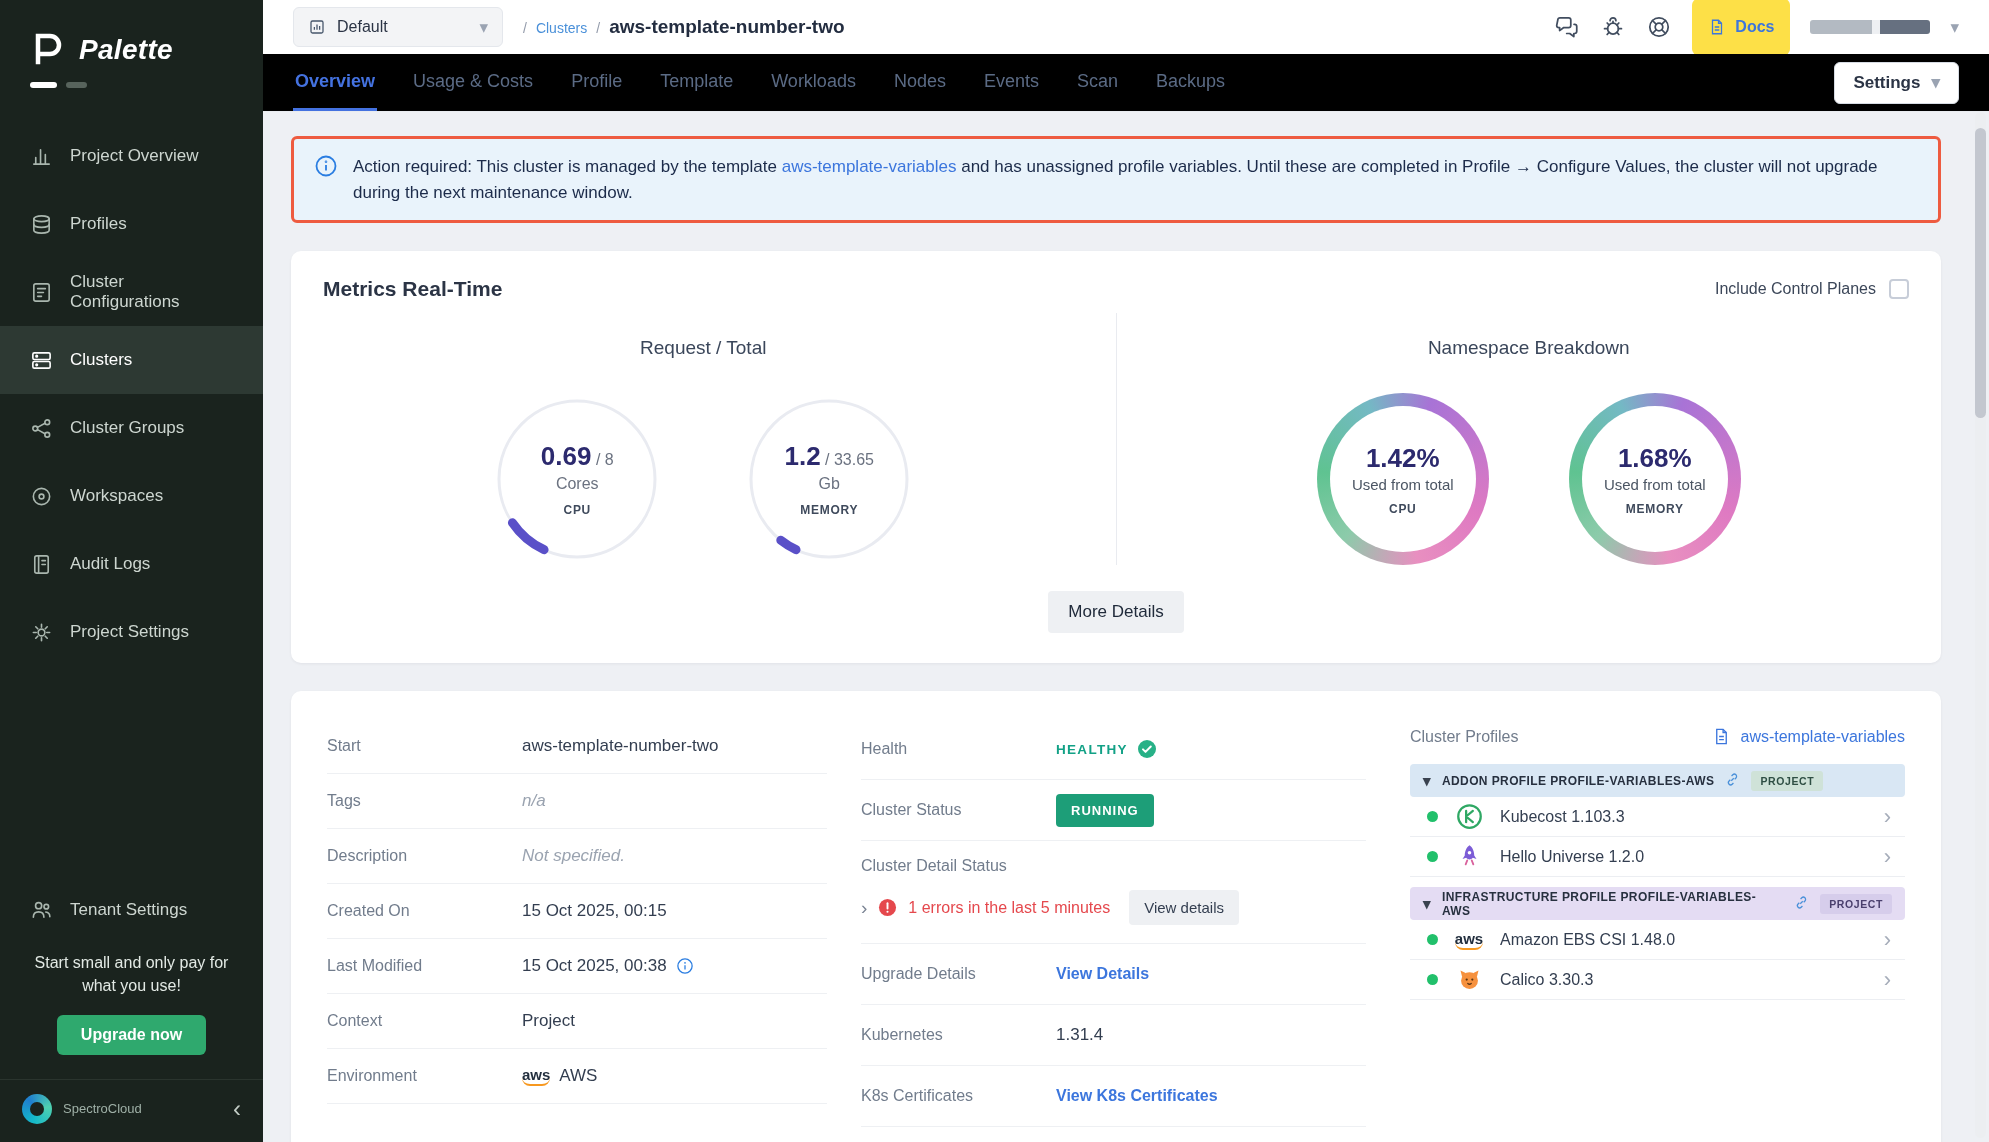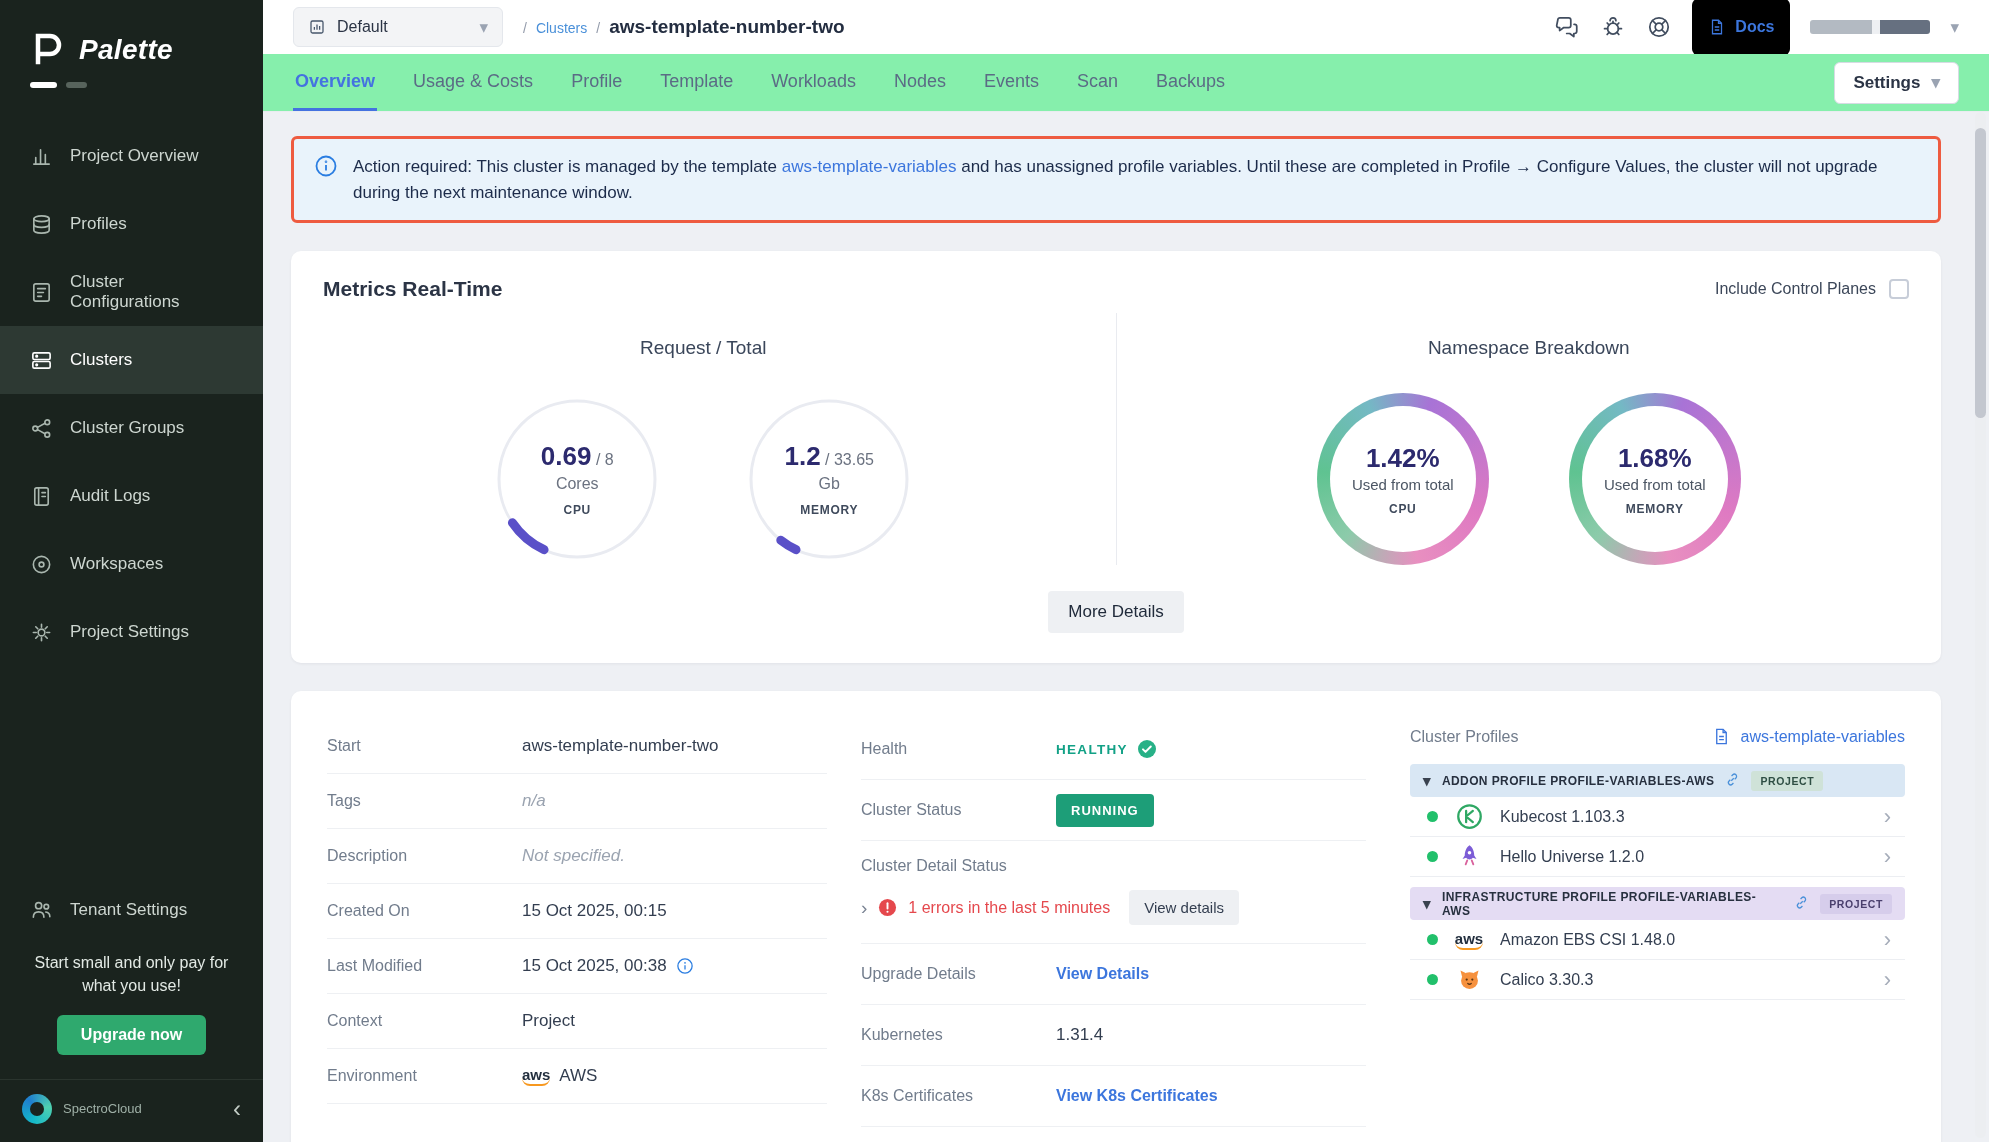--- a/index.html
+++ b/index.html
@@ -38,25 +38,25 @@
   .proj-sel svg { width:18px; height:18px; stroke:#47566b; fill:none; stroke-width:1.7; }
   .chev { color:#9aa3b2; font-size:17px; line-height:1; }
   .proj-sel .chev { margin-left:auto; }
   .breadcrumb { display:flex; align-items:baseline; gap:9px; }
   .bc-slash { color:#949cab; font-size:14px; }
   .bc-link { color:#4a90d9; font-size:14px; cursor:pointer; text-decoration:none; }
   .bc-current { color:#232d40; font-size:19px; font-weight:700; }
   .topbar-right { margin-left:auto; display:flex; align-items:center; gap:20px; }
   .hicon { width:26px; height:26px; cursor:pointer; }
   .hicon svg { width:26px; height:26px; stroke:#414d5f; fill:none; stroke-width:1.6; stroke-linecap:round; stroke-linejoin:round; }
-  .docs-btn { display:flex; align-items:center; gap:9px; background:#000000; border:none; color:#3c76dd; border-radius:6px; height:56px; padding:0 16px; font-size:16px; font-weight:600; cursor:pointer; }
+  .docs-btn { display:flex; align-items:center; gap:9px; background:#fde047; border:none; color:#3c76dd; border-radius:6px; height:56px; padding:0 16px; font-size:16px; font-weight:600; cursor:pointer; }
   .docs-btn svg { width:18px; height:18px; stroke:#3c76dd; fill:none; stroke-width:1.7; }
   .redacted { width:120px; height:14px; border-radius:3px; background:linear-gradient(90deg,#b3bac2 0 52%, #eef0f3 52% 58%, #667080 58% 100%); }
 
-  .tabsbar { background:#86efac; height:58px; display:flex; align-items:stretch; gap:34px; padding:0 30px; border-bottom:1px solid #e9ecf0; flex:none; }
+  .tabsbar { background:#000000; height:58px; display:flex; align-items:stretch; gap:34px; padding:0 30px; border-bottom:1px solid #e9ecf0; flex:none; }
   .tab { display:flex; align-items:center; background:none; border:none; border-bottom:3px solid transparent; font-size:18px; color:#5b6b85; cursor:pointer; padding:0 2px; font-family:inherit; }
   .tab.active { color:#4472e0; font-weight:700; border-bottom-color:#4472e0; }
   .settings-btn { margin-left:auto; align-self:center; display:flex; align-items:center; gap:11px; background:#fff; border:1px solid #d6dbe3; border-radius:6px; height:42px; padding:0 18px; font-size:17px; font-weight:600; color:#2b3445; cursor:pointer; font-family:inherit; }
 
   .content { flex:1; overflow:hidden; padding:0 48px 0 28px; }
 
   .alert { margin-top:24px; display:flex; gap:15px; align-items:flex-start; background:#e9f3fb; border:3px solid #ee5b40; border-radius:6px; padding:15px 20px; }
   .alert-icon svg { width:24px; height:24px; stroke:#2a7de1; fill:none; stroke-width:1.8; }
   .alert p { font-size:17px; line-height:1.5; color:#1c2b4a; }
   .alert a { color:#3c76dd; text-decoration:none; cursor:pointer; }
@@ -189,31 +189,31 @@
         <svg viewBox="0 0 24 24">
             <circle cx="5.5" cy="12" r="2.5"></circle>
             <circle cx="18" cy="5.5" r="2.5"></circle>
             <circle cx="18" cy="18.5" r="2.5"></circle>
             <path d="M7.8 10.8 15.7 6.6M7.8 13.2l7.9 4.2"></path>
           </svg>
         <span>Cluster Groups</span>
       </div>
       <div class="nav-item">
         <svg viewBox="0 0 24 24">
+            <circle cx="12" cy="12" r="8.5"></circle>
+            <circle cx="12" cy="12" r="2.5"></circle>
+          </svg>
+        <span>Workspaces</span>
+      </div>
+      <div class="nav-item">
+        <svg viewBox="0 0 24 24">
             <rect x="5" y="3" width="14" height="18" rx="2"></rect>
             <path d="M9 3v18M12.5 8h3.5M12.5 12h3.5"></path>
           </svg>
         <span>Audit Logs</span>
-      </div>
-      <div class="nav-item">
-        <svg viewBox="0 0 24 24">
-            <circle cx="12" cy="12" r="8.5"></circle>
-            <circle cx="12" cy="12" r="2.5"></circle>
-          </svg>
-        <span>Workspaces</span>
       </div>
       <div class="nav-item">
         <svg viewBox="0 0 24 24">
             <circle cx="12" cy="12" r="3.5"></circle>
             <path d="M12 3.5v3M12 17.5v3M3.5 12h3M17.5 12h3M6 6l2.1 2.1M15.9 15.9 18 18M15.9 8.1 18 6M6 18l2.1-2.1"></path>
           </svg>
         <span>Project Settings</span>
       </div>
     </nav>
 

